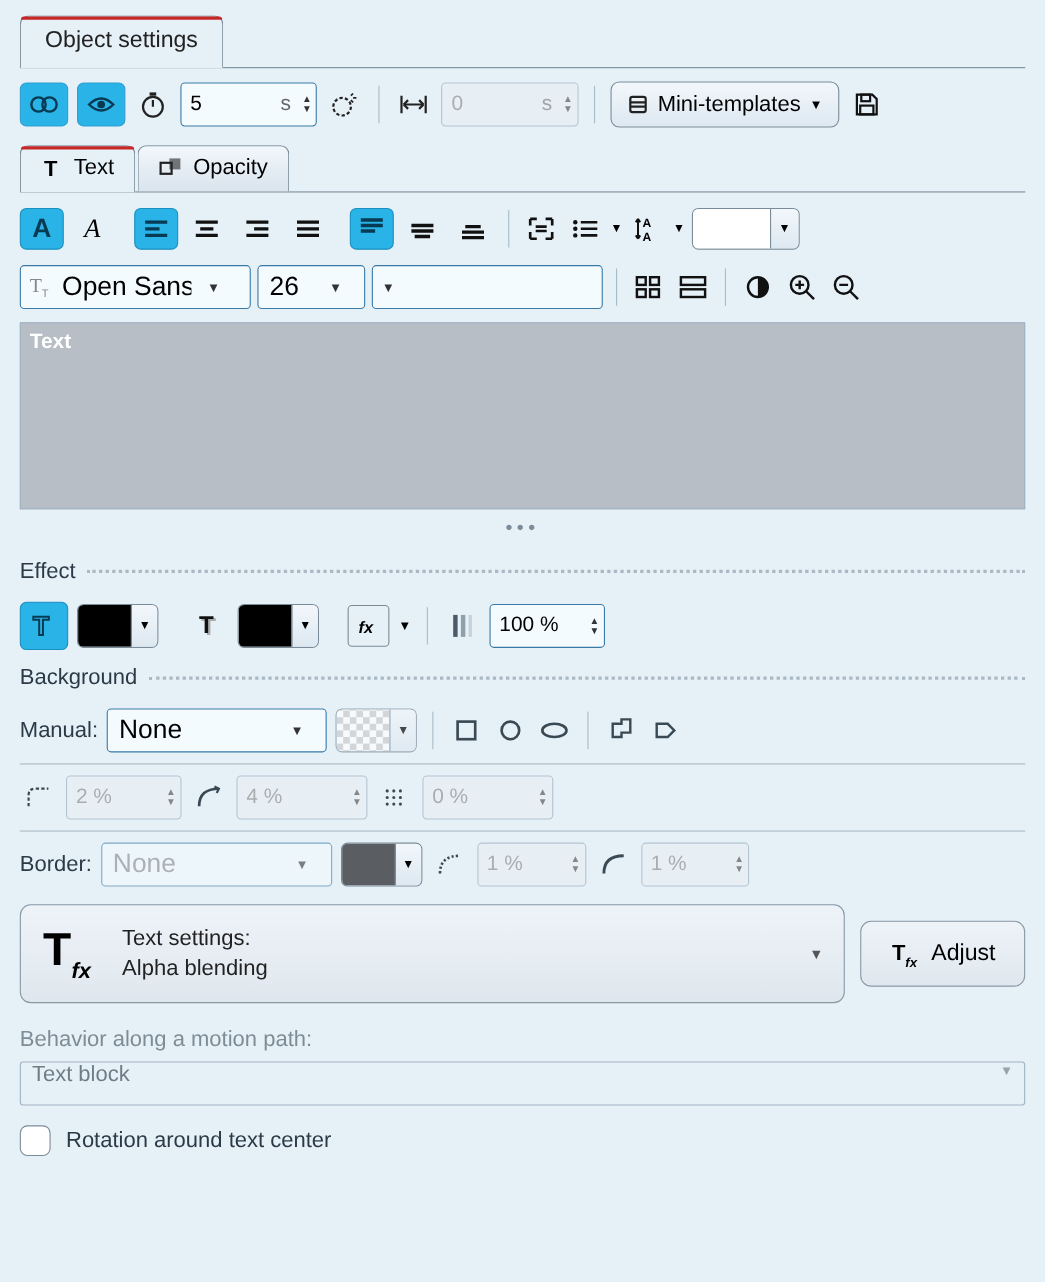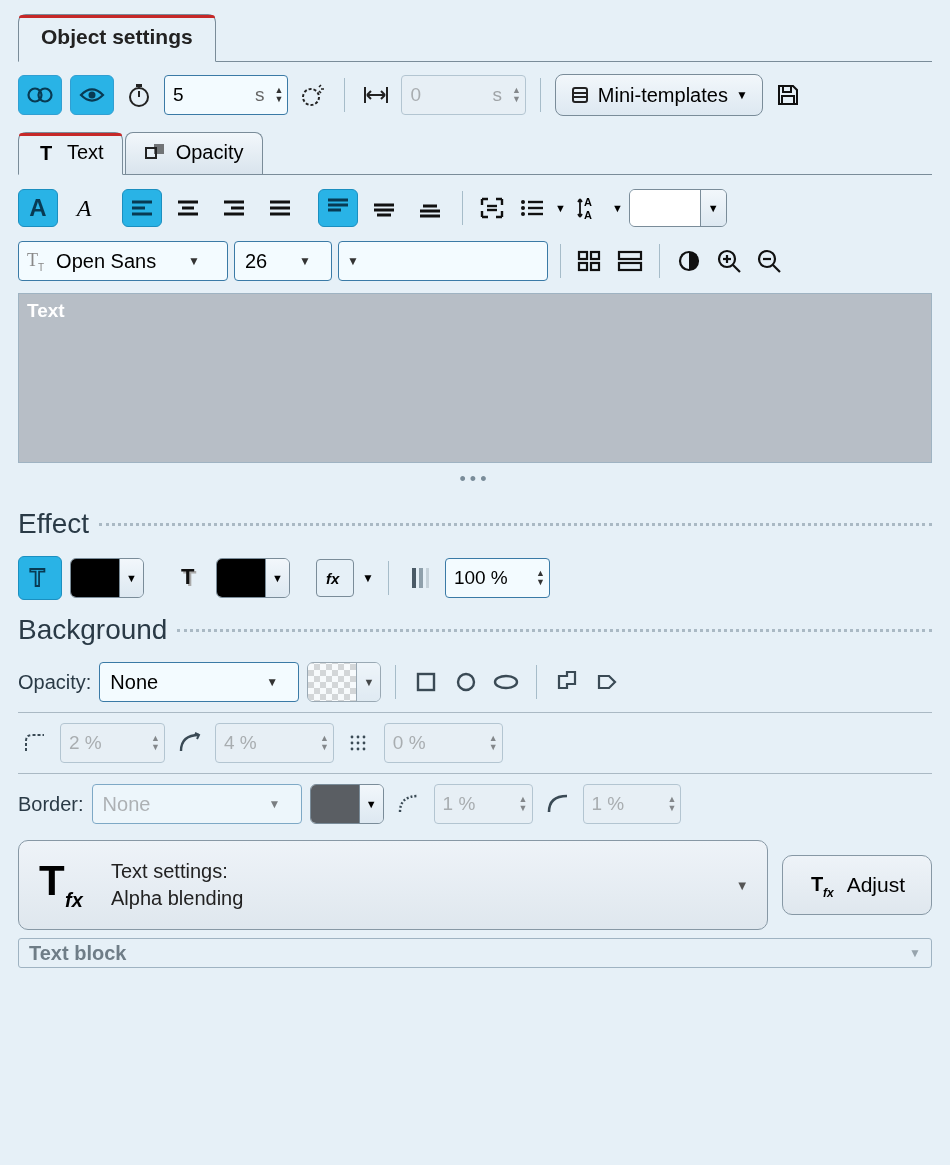--- a/index.html
+++ b/index.html
@@ -1,21 +1,21 @@
 <!DOCTYPE html>
 <html><head>
 <meta charset="utf-8">
 <style>
   * { box-sizing: border-box; font-family: "Segoe UI", Arial, sans-serif; }
   body { margin: 0; background: #e6f0f7; width: 950px; height: 1165px; overflow: hidden; }
   .panel { padding: 8px 18px; }
 
   
   .tabs-top { display: flex; align-items: flex-end; border-bottom: 1px solid #7a8c99; margin-top: 6px; gap: 2px; }
-  .tab-top { padding: 10px 22px 12px; font-size: 21px; color: #222; border: 1px solid #7a8c99; border-bottom: none; background: linear-gradient(#f7fbff,#dde8f1); border-radius: 8px 8px 0 0; cursor: pointer; position: relative; font-weight: bold; }
+  .tab-top { padding: 10px 22px 12px; font-size: 21px; color: #222; border: 1px solid #7a8c99; border-bottom: none; background: linear-gradient(#f7fbff,#dde8f1); border-radius: 8px 8px 0 0; cursor: pointer; position: relative; }
   .tab-top.active { background: #e6f0f7; border-bottom: 1px solid #e6f0f7; margin-bottom: -1px; }
   .tab-top.active::before { content:""; position:absolute; left:0; right:0; top:0; height:3px; background:#c62828; border-radius:8px 8px 0 0; }
 
   .row { display: flex; align-items: center; gap: 8px; margin-top: 12px; flex-wrap: wrap; }
 
   .btn-icon { width: 44px; height: 40px; display:flex; align-items:center; justify-content:center; border:1px solid #319fd2; background:#29b3e6; border-radius:6px; cursor:pointer; }
   .btn-plain { width: 34px; height: 34px; display:flex; align-items:center; justify-content:center; cursor:pointer; color:#111; }
 
   .spin { display:flex; align-items:center; border:1px solid #3a7aa6; background:#f3fbff; border-radius:4px; height:40px; }
   .spin input { border:none; background:transparent; width:90px; font-size:19px; padding:4px 8px; outline:none; }
@@ -34,50 +34,50 @@
   .tab-inner { display:flex; align-items:center; gap:8px; padding:8px 18px 10px; font-size:20px; border:1px solid #7a8c99; border-bottom:none; border-radius:8px 8px 0 0; background:linear-gradient(#f2f7fb,#d9e4ed); cursor:pointer; position:relative;}
   .tab-inner.active { background:#e6f0f7; border-bottom:1px solid #e6f0f7; margin-bottom:-1px; }
   .tab-inner.active::before { content:""; position:absolute; left:0; right:0; top:0; height:3px; background:#c62828; border-radius:8px 8px 0 0; }
 
   .fmt-row { display:flex; align-items:center; gap:6px; margin-top:14px; flex-wrap:nowrap;}
   .fmt { width:40px; height:38px; border-radius:6px; display:flex; align-items:center; justify-content:center; cursor:pointer; border:1px solid transparent; }
   .fmt.active { background:#29b3e6; border-color:#1b8fc0; }
 
   .combo { display:flex; align-items:center; border:1px solid #3a7aa6; background:#f3fbff; border-radius:4px; height:40px; }
   .combo span.lead { color:#888; padding:0 6px 0 8px; font-size:18px; }
-  .combo input { border:none; background:transparent; font-size:20px; padding:4px 6px; outline:none; }
+  .combo input { border:none; background:transparent; font-size:24px; padding:4px 6px; outline:none; }
   .combo .car { padding:0 8px; color:#333; font-size:12px; cursor:pointer; }
 
   .color-dd { display:flex; align-items:center; border:1px solid #7a8c99; border-radius:6px; overflow:hidden; height:38px;}
   .color-dd .sw { width:70px; height:100%; }
   .color-dd .car { width:26px; height:100%; display:flex; align-items:center; justify-content:center; background:linear-gradient(#f2f7fb,#dde8f1); border-left:1px solid #7a8c99; font-size:11px;}
 
   .textarea-box { margin-top:12px; border:1px solid #9fb3c2; background:#b7bec6; height:170px; position:relative;}
   .textarea-box .ph { position:absolute; top:6px; left:8px; color:#fff; font-weight:600; font-size:19px;}
   .drag-dots { text-align:center; color:#7a8c99; letter-spacing:4px; font-size:18px; padding:6px 0 4px;}
 
-  .section-label { display:flex; align-items:center; gap:10px; margin-top:14px; font-size:28px; color:#2a3a46;}
+  .section-label { display:flex; align-items:center; gap:10px; margin-top:14px; font-size:20px; color:#2a3a46;}
   .section-label .dots { flex:1; border-bottom:3px dotted #aab9c4; height:0;}
   .sub-label { font-size:20px; color:#2a3a46; }
   .sub-label.muted { color:#7e8c96; }
 
   .color-split { display:flex; align-items:center; border:1px solid #7a8c99; border-radius:6px; overflow:hidden; height:40px; }
   .color-split .sw { width:48px; height:100%; }
   .color-split .car { width:24px; height:100%; display:flex; align-items:center; justify-content:center; background:linear-gradient(#f2f7fb,#dde8f1); border-left:1px solid #7a8c99; font-size:11px;}
 
   .shape-btn { width:32px; height:32px; display:flex; align-items:center; justify-content:center; cursor:pointer; }
 
   .thin-sep { height:1px; background:#aab9c4; margin:10px 0;}
 
   .anim-box { display:flex; align-items:center; justify-content:space-between; border:1px solid #8798a5; border-radius:10px; background:linear-gradient(#eef3f8,#dfe7ee); padding:14px 18px; height:90px;}
   .anim-box .left { display:flex; align-items:center; gap:18px;}
   .anim-box .txt { font-size:20px; color:#222; line-height:1.35;}
   .adjust-btn { display:flex; align-items:center; gap:10px; border:1px solid #8798a5; border-radius:10px; background:linear-gradient(#eef3f8,#dfe7ee); height:60px; padding:0 26px; font-size:21px; cursor:pointer;}
 
-  .select-flat { width:100%; height:30px; border:1px solid #9fb3c2; background:#e6f0f7; border-radius:3px; display:flex; align-items:center; padding:0 10px; color:#6f7d87; font-size:20px; justify-content:space-between;font-weight:bold;}
+  .select-flat { width:100%; height:40px; border:1px solid #9fb3c2; background:#e6f0f7; border-radius:3px; display:flex; align-items:flex-start; padding:0 10px; color:#6f7d87; font-size:20px; justify-content:space-between;}
   .select-flat .car { font-size:12px; color:#97a4ad;}
 
   .check { width:28px; height:28px; border:1px solid #7a8c99; border-radius:7px; background:#fff;}
 
   svg { display:block; }
 </style>
 </head>
 <body>
 
 <div class="panel">
@@ -367,21 +367,21 @@
           <span>▼</span>
         </div>
     </div>
   </div>
 
   <div class="section-label">
     <span>Background</span>
     <div class="dots"></div>
   </div>
   <div class="row" style="margin-top:16px;">
-    <span class="sub-label">Opacity:</span>
+    <span class="sub-label">Manual:</span>
     <div class="combo" style="width:200px">
       <input style="width: 158px; padding-left: 10px;" readonly="" value="None">
       <span class="car">▼</span>
     </div>
     <div class="color-split" style="opacity:.7">
       <div class="sw" style="background:repeating-conic-gradient(#ccc 0 25%,#fff 0 50%) 0/12px 12px;"></div>
       <div class="car">▼</div>
     </div>
     <div class="sep-v"></div>
     <div class="shape-btn">
@@ -518,19 +518,24 @@
     </div>
     <div class="adjust-btn">
       <svg width="28" height="28" viewBox="0 0 28 28">
           <text x="2" y="20" font-size="20" font-family="serif" font-weight="900">T</text>
           <text x="14" y="26" font-size="12" font-style="italic" font-weight="bold">fx</text>
         </svg>
       <span>Adjust</span>
     </div>
   </div>
 
+  <div style="margin-top:22px" class="sub-label muted">Behavior along a motion path:</div>
   <div class="select-flat" style="margin-top:8px">
     <span>Text block</span>
     <span class="car">▼</span>
   </div>
 
+  <div class="row" style="margin-top:18px; gap:14px;">
+    <div class="check"></div>
+    <span class="sub-label">Rotation around text center</span>
+  </div>
 
 </div>
 
 </body></html>

